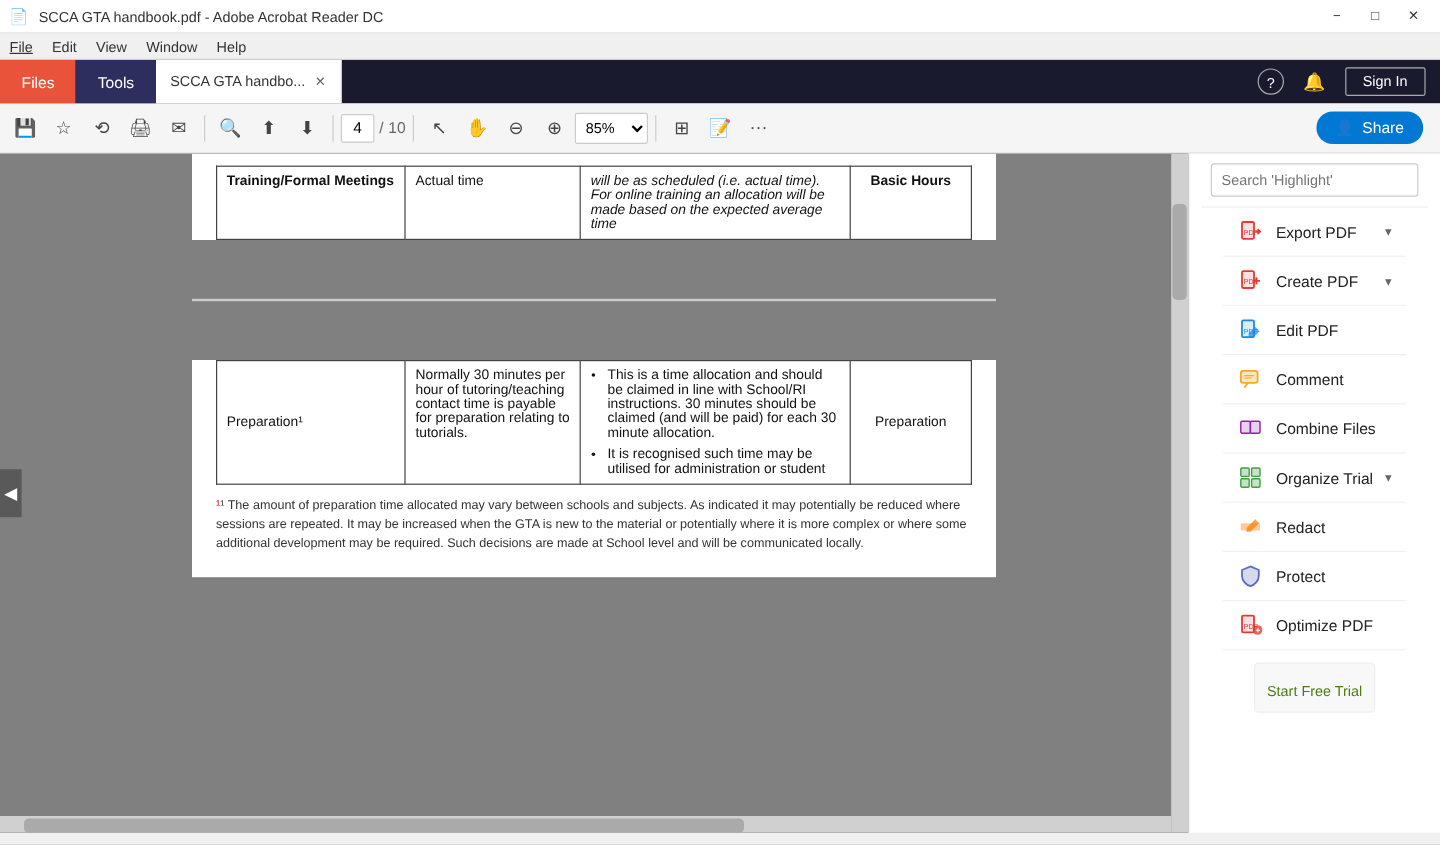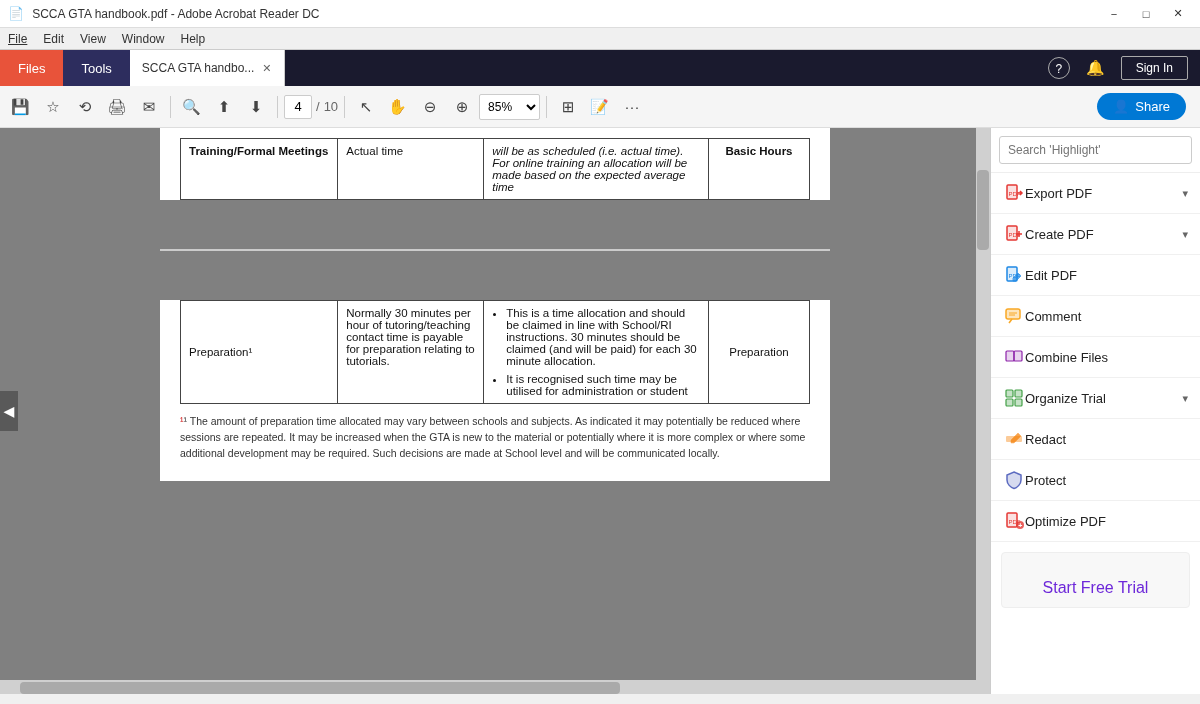--- a/index.html
+++ b/index.html
@@ -215,20 +215,21 @@
     }
 
     
     .right-panel {
       width: 210px;
       background: #fff;
       border-left: 1px solid #ccc;
       display: flex;
       flex-direction: column;
       overflow-y: auto;
+      align-items: center;
     }
 
     .search-highlight {
       padding: 8px;
       border-bottom: 1px solid #eee;
     }
     .search-highlight input {
       width: 100%;
       height: 28px;
       border: 1px solid #ccc;
@@ -236,20 +237,21 @@
       padding: 0 8px;
       font-size: 12px;
     }
 
     .panel-menu-item {
       display: flex;
       align-items: center;
       padding: 9px 12px;
       cursor: pointer;
       border-bottom: 1px solid #f0f0f0;
+      gap: 10px;
       font-size: 13px;
       color: #222;
     }
 
     .panel-icon {
       width: 22px;
       height: 22px;
       display: flex;
       align-items: center;
       justify-content: center;
@@ -265,21 +267,21 @@
 
     .panel-convert {
       margin: 10px;
       background: #f8f8f8;
       border: 1px solid #eee;
       border-radius: 4px;
       padding: 10px;
       text-align: center;
     }
     .panel-convert-title { font-size: 12px; font-weight: bold; color: #333; }
-    .panel-convert-link { color: #6d28d9; font-size: 16px; cursor: pointer; margin-top: 16px; display: block; }
+    .panel-convert-link { color: #4d7c0f; font-size: 12px; cursor: pointer; margin-top: 6px; display: block; }
 
     
     .app-title-bar {
       display: flex;
       align-items: center;
       justify-content: space-between;
       height: 28px;
       background: #fff;
       padding: 0 8px;
       border-bottom: 1px solid #ddd;

